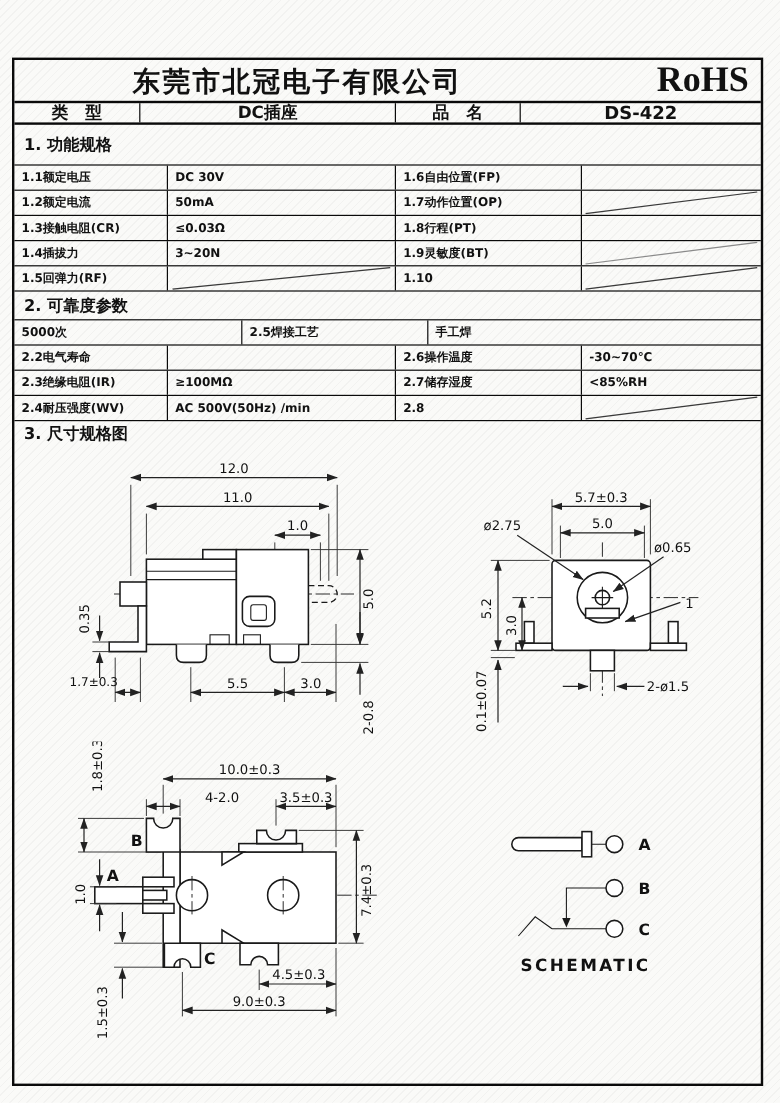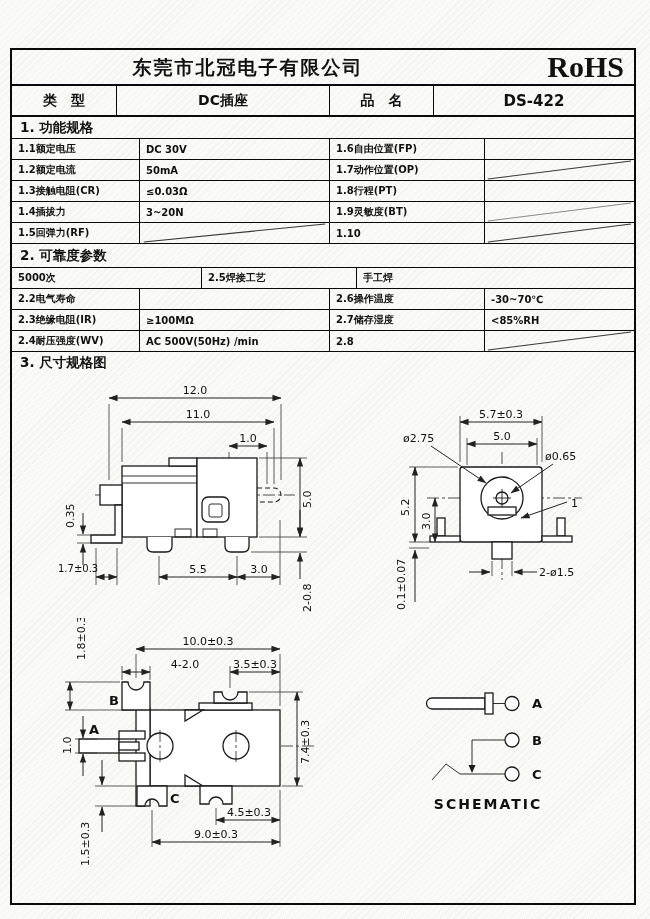--- a/index.html
+++ b/index.html
@@ -10,33 +10,33 @@
     font-family:"DejaVu Sans","Liberation Sans",sans-serif;color:#111;
   }
   .frame{
     position:absolute;left:10px;top:48px;width:626px;height:857px;
     border:2px solid #0a0a0a;background:transparent;box-sizing:border-box;
   }
   .frame *{box-sizing:border-box;}
   
   .hdr{position:relative;height:36px;border-bottom:2px solid #0a0a0a;}
   .company{position:absolute;left:0;right:150px;top:0;height:36px;display:flex;align-items:center;justify-content:center;
-    font-size:19px;font-weight:700;letter-spacing:2px;}
+    font-size:23px;font-weight:700;letter-spacing:2px;}
   .rohs{position:absolute;right:10px;top:-2px;height:38px;display:flex;align-items:center;
     font-family:"Liberation Serif","DejaVu Serif",serif;font-size:30px;font-weight:600;}
   
-  .typerow{display:flex;height:31px;border-bottom:2px solid #0a0a0a;font-size:14px;font-weight:700;}
+  .typerow{display:flex;height:18px;border-bottom:2px solid #0a0a0a;font-size:14px;font-weight:700;}
   .typerow>div{display:flex;align-items:center;justify-content:center;}
   .tc1{width:105px;border-right:1.5px solid #0a0a0a;}
   .tc2{width:213px;border-right:1.5px solid #0a0a0a;}
   .tc3{width:104px;border-right:1.5px solid #0a0a0a;}
   .tc4{flex:1;font-size:15px;}
   
   .sect{display:flex;align-items:center;padding-left:8px;font-size:13.5px;font-weight:700;border-bottom:1.5px solid #0a0a0a;}
-  .sh1{height:22px;}
+  .sh1{height:34px;}
   .sh2{height:24px;}
   .sh3{height:21px;border-bottom:none;}
   
   .trow{display:flex;height:21px;border-bottom:1.5px solid #0a0a0a;font-size:10px;font-weight:700;}
   .cell{display:flex;align-items:center;padding-left:6px;position:relative;overflow:hidden;}
   .c1{width:128px;border-right:1.5px solid #0a0a0a;}
   .c2{width:190px;border-right:1.5px solid #0a0a0a;}
   .c3{width:155px;border-right:1.5px solid #0a0a0a;}
   .c4{flex:1;}
   .diag{position:absolute;left:0;top:0;width:100%;height:100%;}

